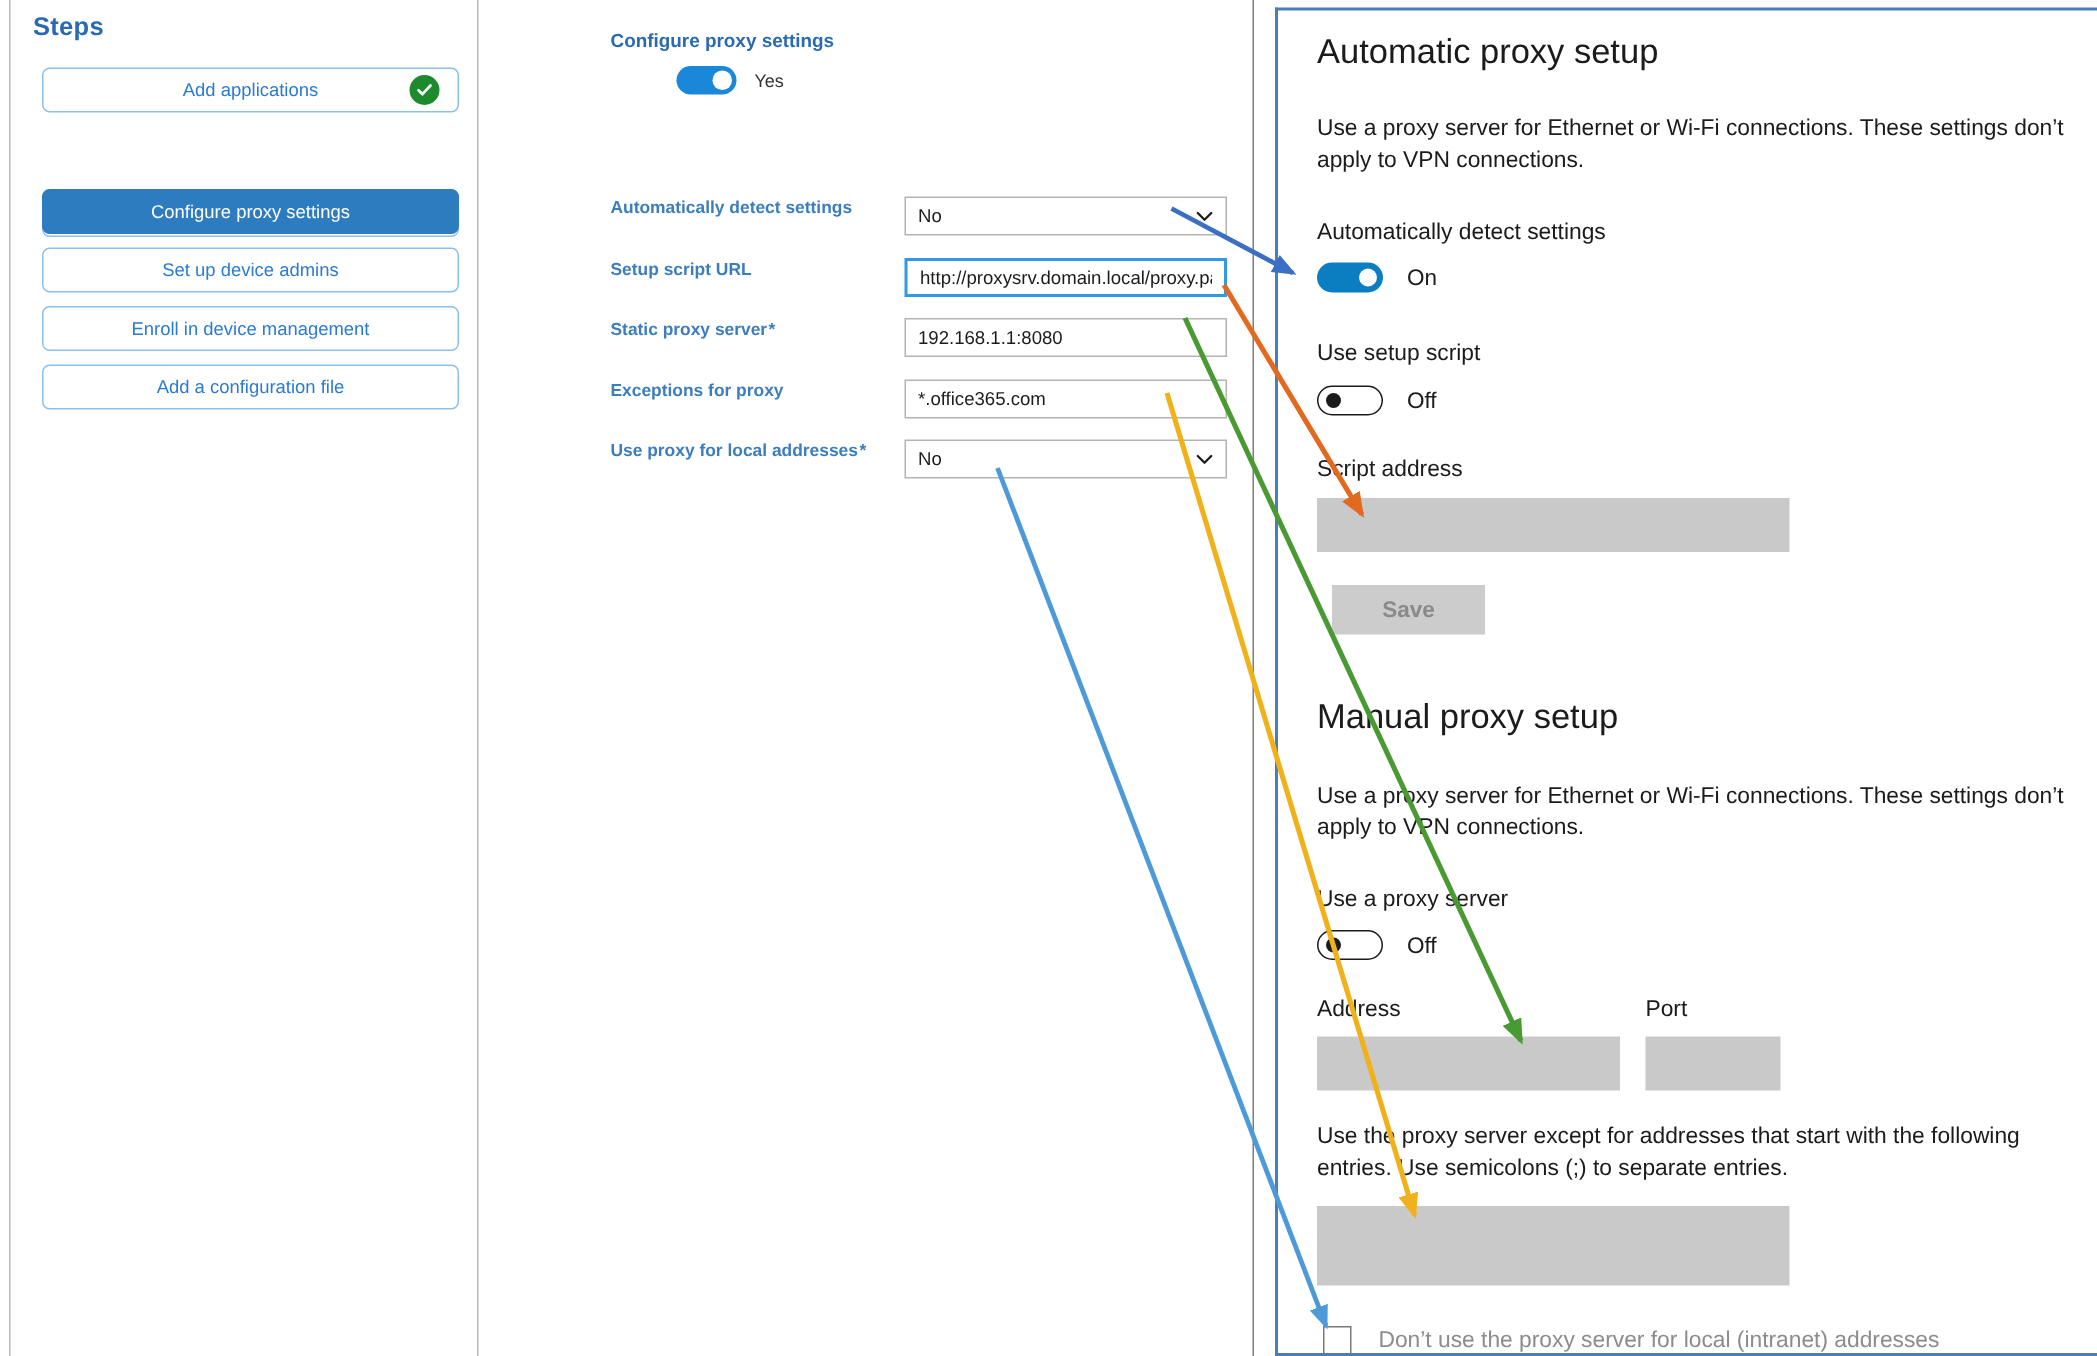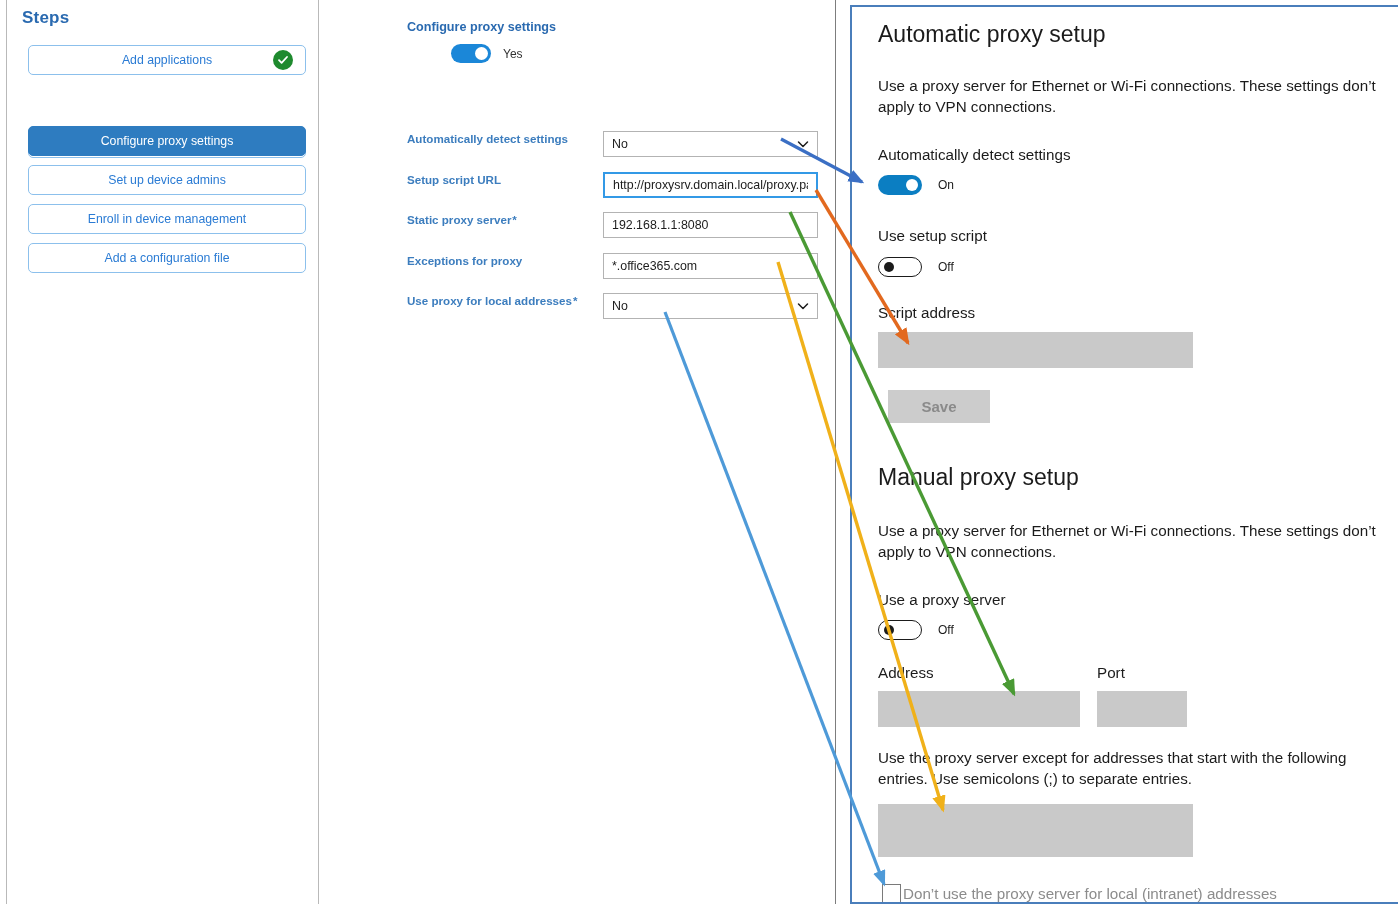--- a/index.html
+++ b/index.html
@@ -109,30 +109,30 @@
   .wtoggle2.on .track{ background:#0b7ec2; }
   .wtoggle2.off .track{ background:#ffffff; border:1.6px solid #1b1b1b; }
   .wtoggle2.on .knob{
     position:absolute; right:4px; top:4px; width:12px;height:12px;
     border-radius:50%; background:#fff;
   }
   .wtoggle2.off .knob{
     position:absolute; left:5px; top:4px; width:10px;height:10px;
     border-radius:50%; background:#1b1b1b;
   }
-  .wtoggle2 .tlabel{ font-size:12px; color:#1b1b1b; }
+  .wtoggle2 .tlabel{ font-size:15px; color:#1b1b1b; }
   .grayfield{
     position:absolute; background:#c9c9c9; cursor:text;
   }
   .graybtn{
     position:absolute; background:#cccccc; color:#8a8a8a;
     font-size:15px; display:flex; align-items:center; justify-content:center;
     cursor:default;
   }
-  .wcheck{ position:absolute; display:flex; align-items:center; gap:2px;}
+  .wcheck{ position:absolute; display:flex; align-items:center; gap:18px;}
   .wcheck .box{
     width:19px; height:19px; border:1.4px solid #7a7a7a; background:#fff;
   }
   .wcheck .clabel{ font-size:15.2px; color:#8c8c8c; }
 
   
   .arrows{ position:absolute; left:0; top:0; width:1398px; height:904px; pointer-events:none; }
 </style>
 </head>
 <body>

